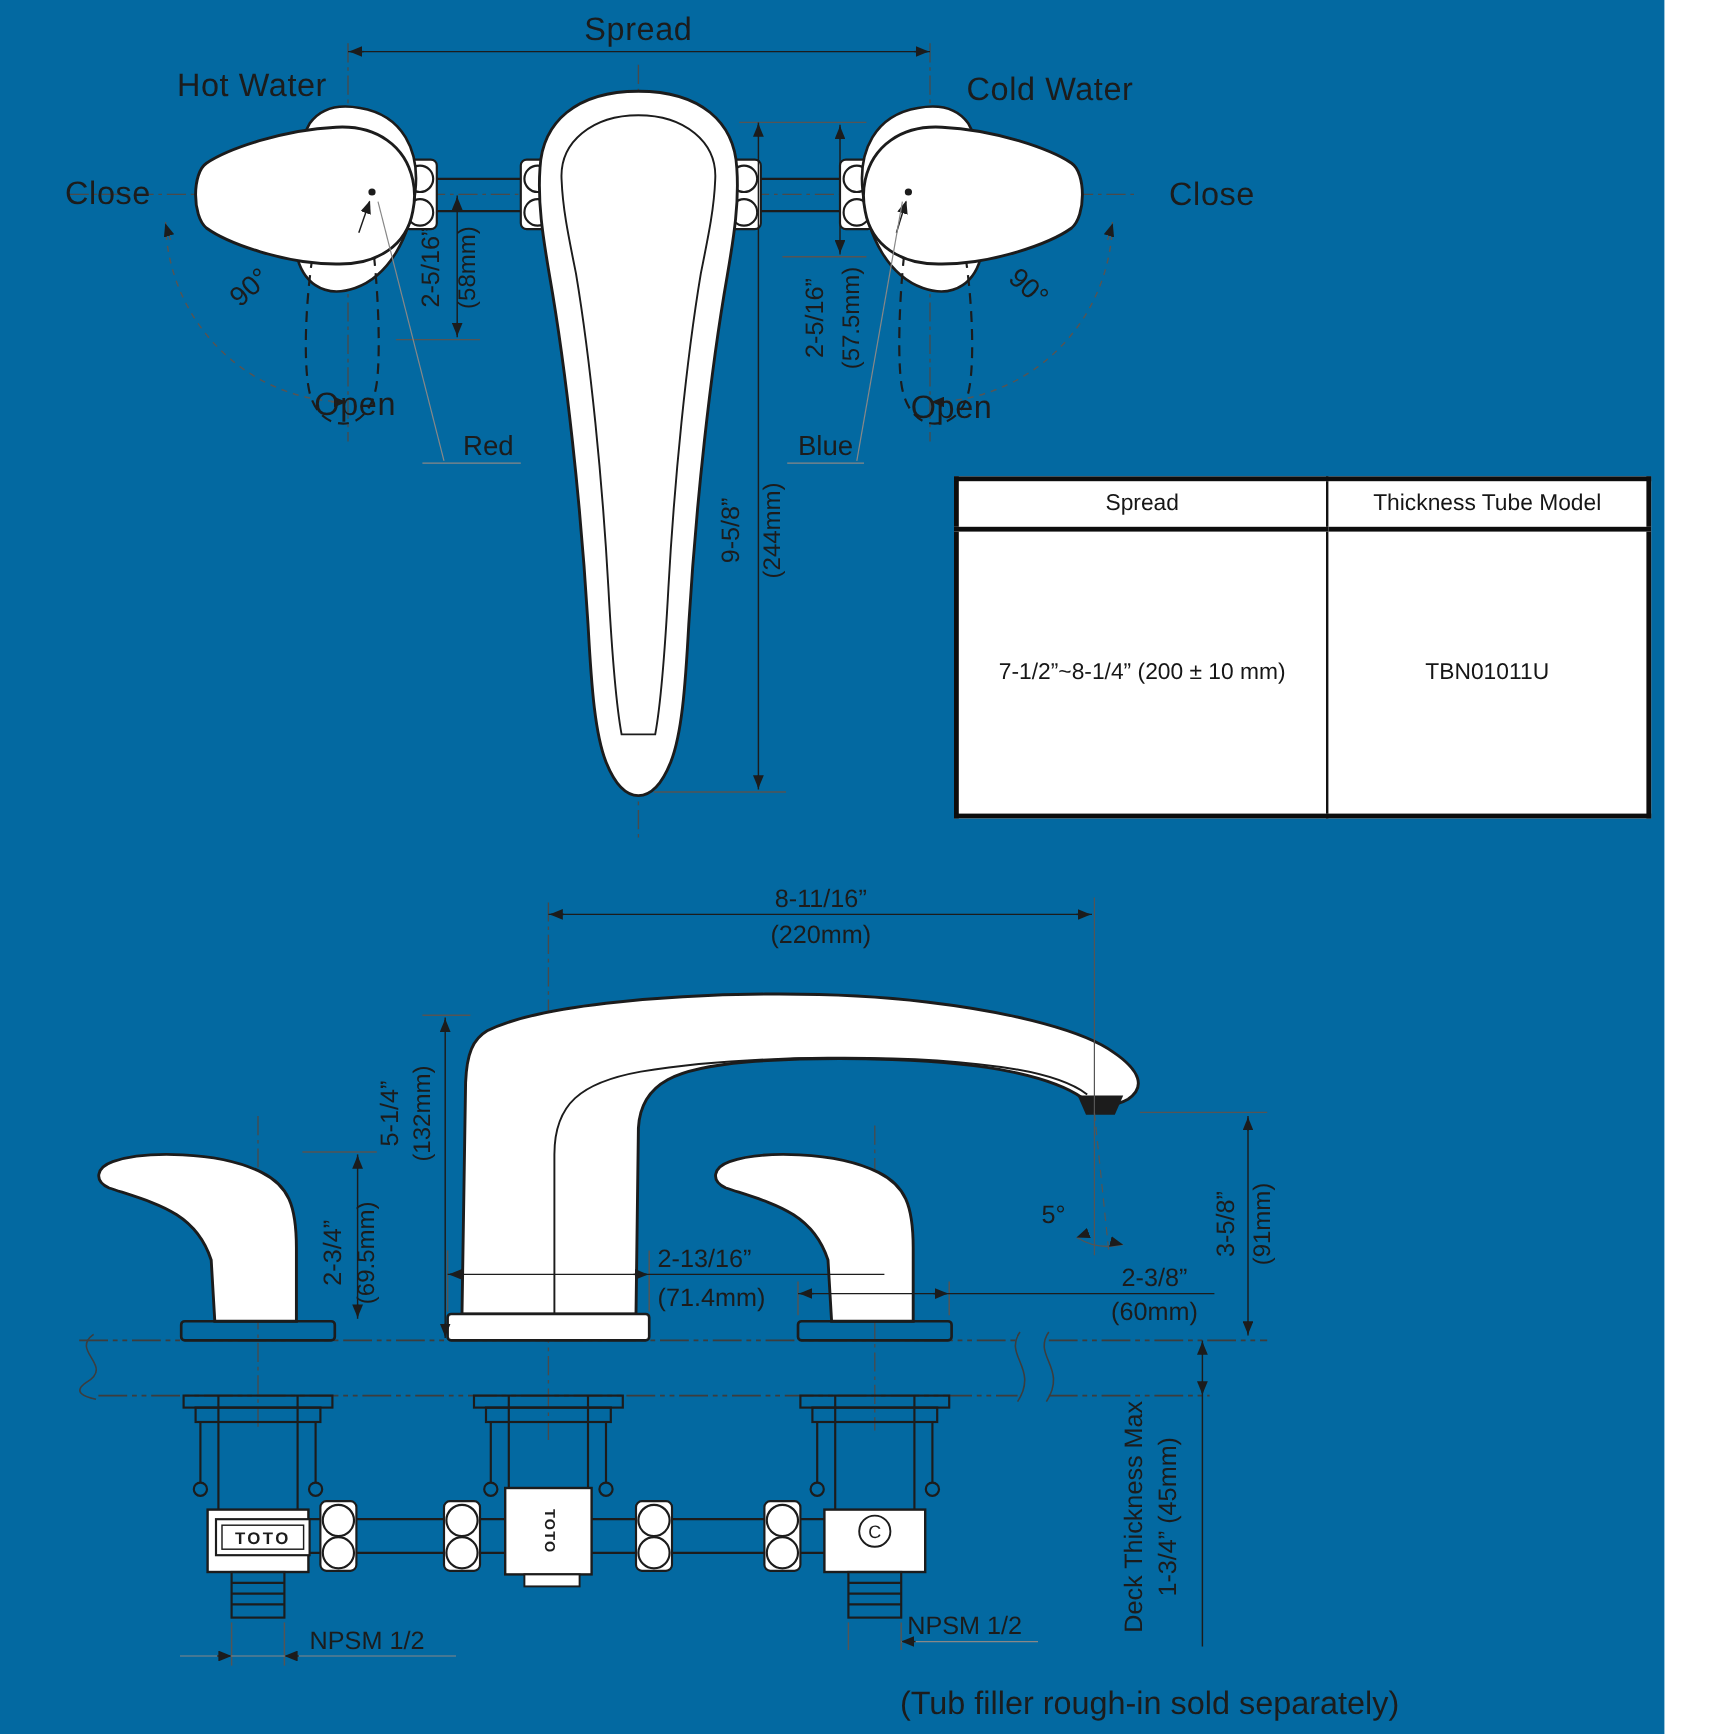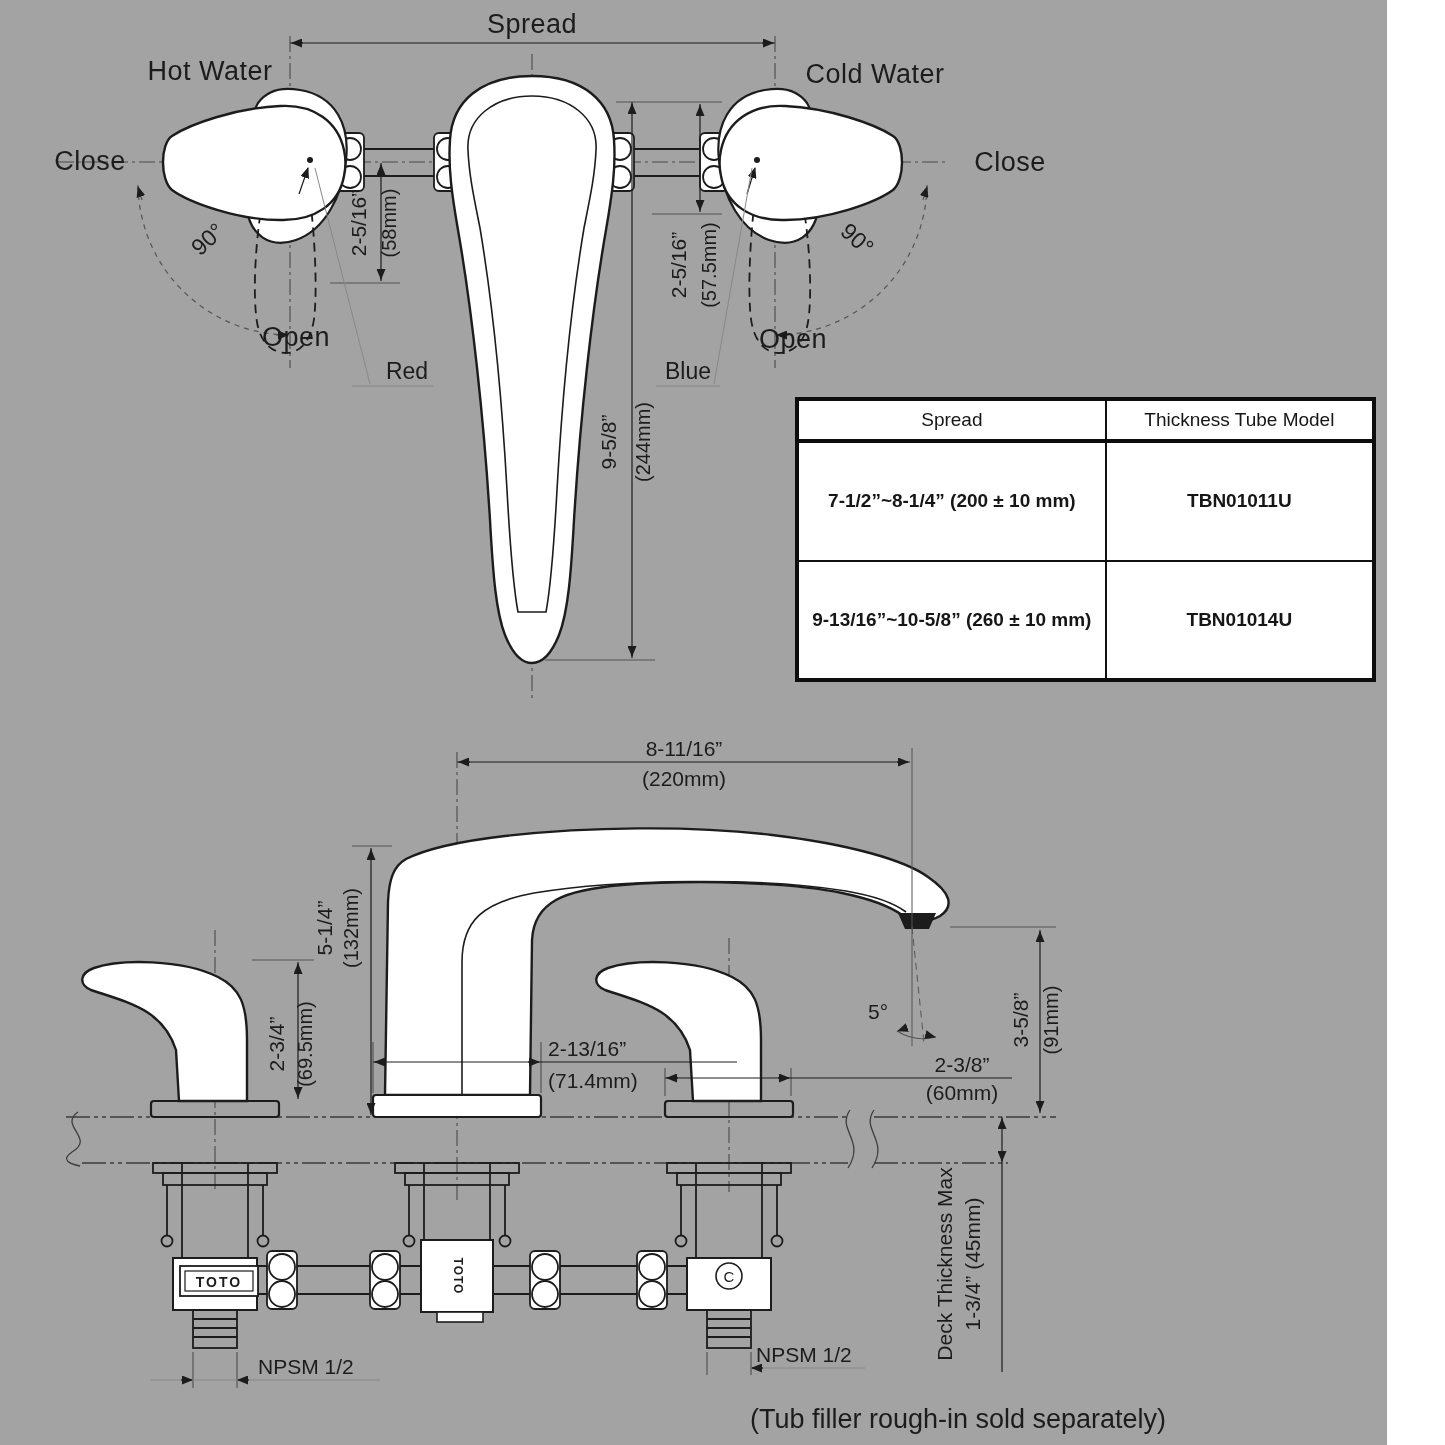--- a/index.html
+++ b/index.html
@@ -1,34 +1,34 @@
 <!DOCTYPE html>
 <html><head>
 <meta charset="utf-8">
 <style>
   html,body{margin:0;padding:0;background:#ffffff;}
-  #stage{position:relative;width:1387px;height:1445px;background:#a3a3a3;overflow:hidden;
+  #stage{position:relative;width:1387px;height:1445px;background:#0369a1;overflow:hidden;
          font-family:"Liberation Sans", sans-serif;}
   svg{position:absolute;left:0;top:0;}
   svg text{fill:#1c1c1c;font-family:"Liberation Sans", sans-serif;}
   .lbl{font-size:27px;letter-spacing:.5px;}
   .lbl-sm{font-size:23px;}
   .dim{font-size:21px;}
   .dim-sm{font-size:20px;}
   .cap{font-size:27px;}
   .brand{font-size:14px;font-weight:bold;letter-spacing:2px;}
   .brandv{font-size:12px;font-weight:bold;letter-spacing:1px;}
   
   .table-wrap{position:absolute;left:795px;top:397px;width:581px;height:285px;}
   table.spec{width:100%;height:100%;border-collapse:collapse;table-layout:fixed;
              border:4px solid #0d0d0d;background:#ffffff;}
   table.spec th, table.spec td{border:2px solid #111;text-align:center;vertical-align:middle;
              font-size:19px;color:#161616;font-weight:400;padding:0;}
   table.spec thead th{height:38px;border-bottom:4px solid #0d0d0d;}
-  table.spec td{height:39px;font-weight:bold;}
+  table.spec td{height:39px;}
   col.c1{width:53.5%;} col.c2{width:46.5%;}
 </style>
 </head>
 <body>
 
 <div id="stage">
 
 <svg width="1445" height="1445" viewBox="0 0 1445 1445">
   <defs>
     <marker id="ar" markerWidth="11" markerHeight="9" refX="10" refY="4.5" orient="auto" markerUnits="userSpaceOnUse">
@@ -333,21 +333,17 @@
       <tr>
         <th>Spread</th>
         <th>Thickness Tube Model</th>
       </tr>
     </thead>
     <tbody>
       <tr>
         <td>7-1/2”~8-1/4” (200 ± 10 mm)</td>
         <td>TBN01011U</td>
       </tr>
-      <tr>
-        <td>9-13/16”~10-5/8” (260 ± 10 mm)</td>
-        <td>TBN01014U</td>
-      </tr>
     </tbody>
   </table>
 </div>
 
 </div>
 
 </body></html>

